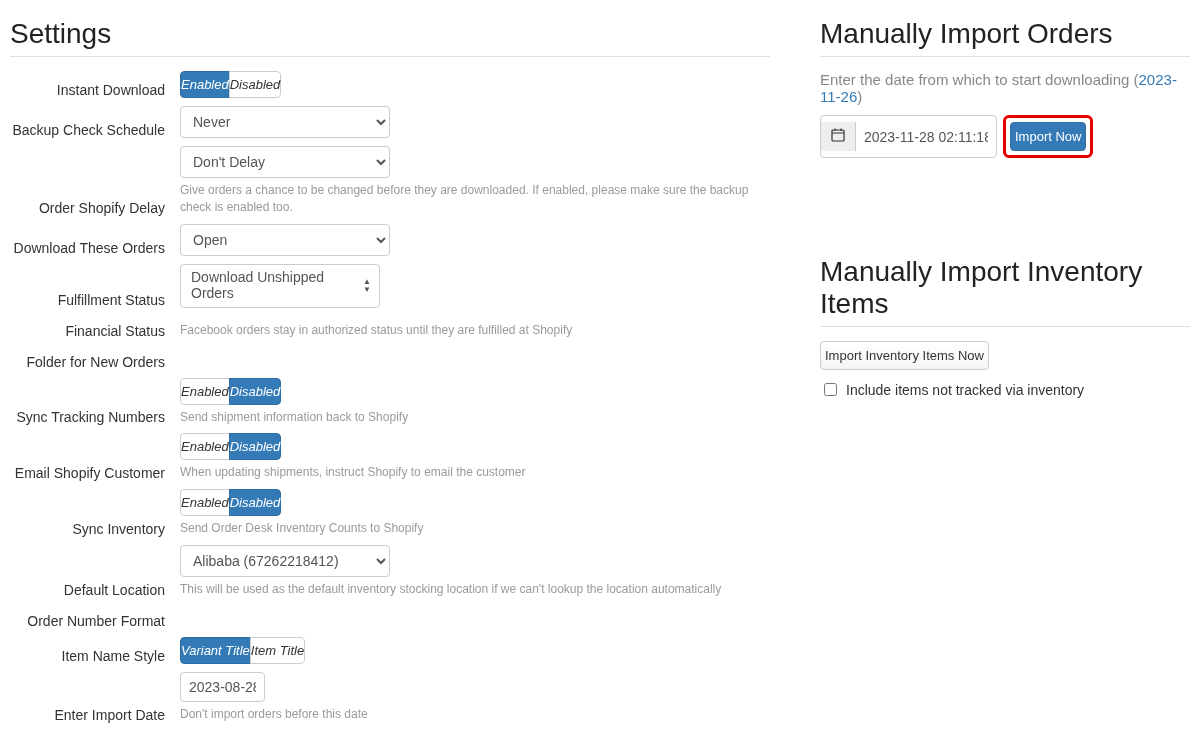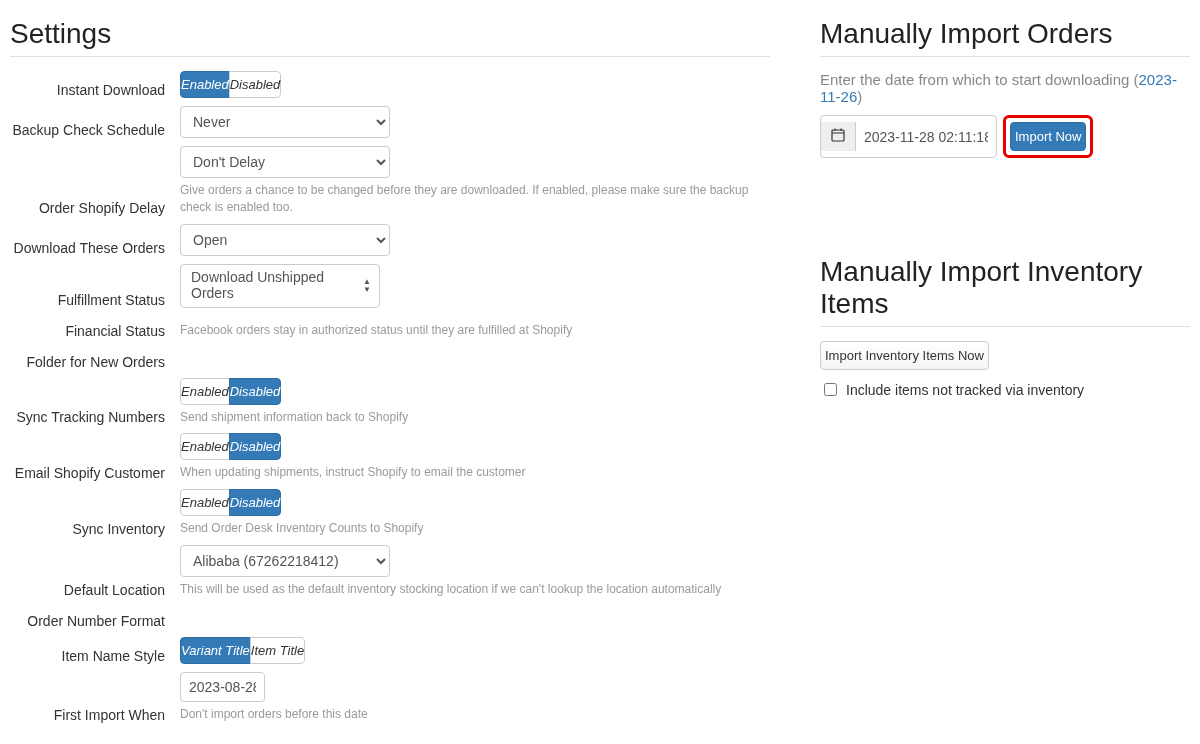--- a/index.html
+++ b/index.html
@@ -240,21 +240,21 @@
       <div class="label">Item Name Style</div>
       <div class="ctrl">
         <div class="btn-group">
           <div class="seg active">Variant Title</div>
           <div class="seg">Item Title</div>
         </div>
       </div>
     </div>
 
     <div class="row">
-      <div class="label">First Import When</div>
+      <div class="label">Enter Import Date</div>
       <div class="ctrl">
         <input type="text" class="date-input" value="2023-08-28" style="">
         <div class="help">Don't import orders before this date</div>
       </div>
     </div>
 
   </div>
 
   <div class="col-right">
     <h2>Manually Import Orders</h2>

